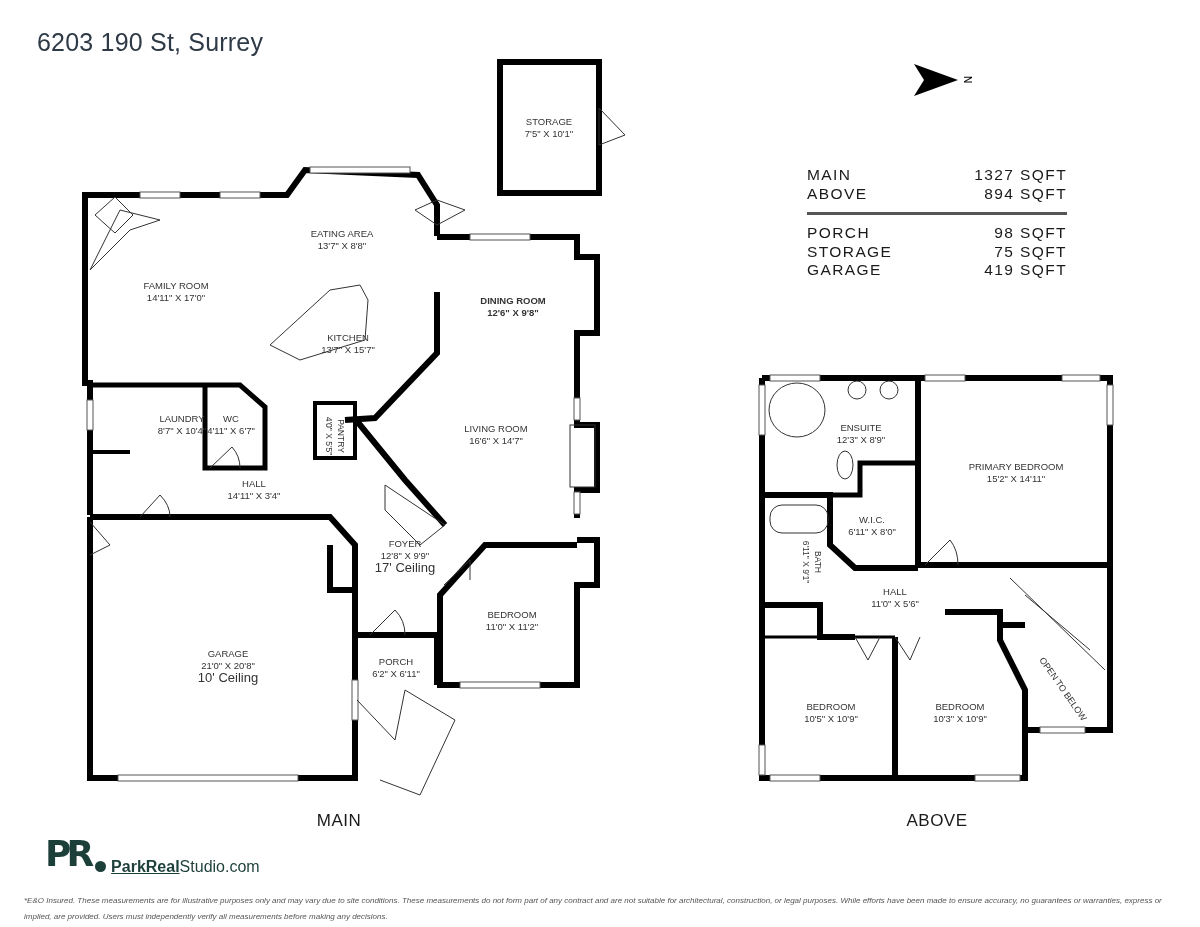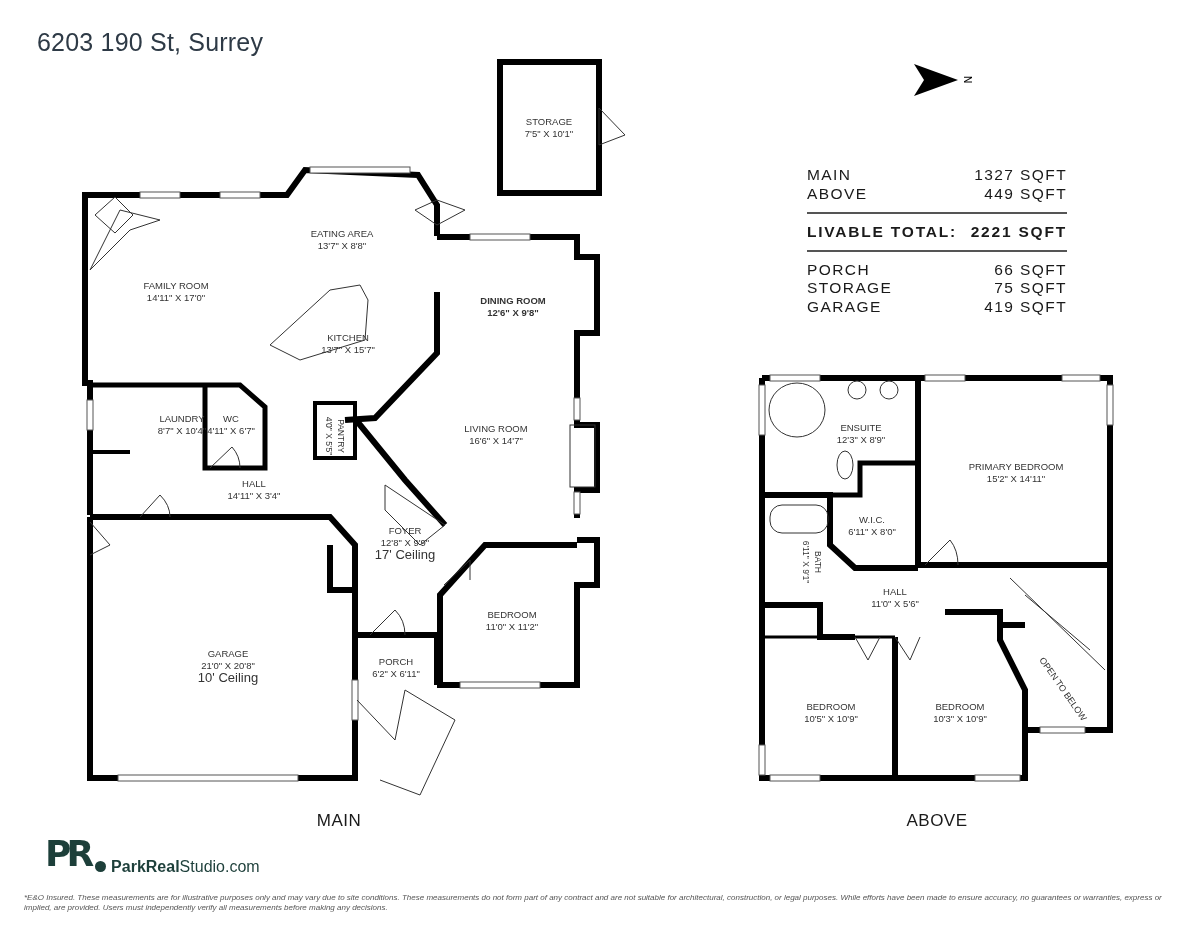--- a/index.html
+++ b/index.html
@@ -12,55 +12,51 @@
   .summary .rule{height:1.5px;background:#555;}
   .summary .gap{height:9px;}
   svg.plan{position:absolute;left:0;top:0;}
   .label{position:absolute;font-size:9.5px;color:#333;text-align:center;line-height:12px;transform:translateX(-50%);white-space:nowrap;}
   .label .sub{font-size:13px;}
   .floor-label{position:absolute;font-size:17px;color:#1a1a1a;transform:translateX(-50%);letter-spacing:0.5px;}
   .logo{position:absolute;left:45px;top:830px;display:flex;align-items:flex-end;}
   .logo .mark{font-family:"DejaVu Sans",sans-serif;font-weight:700;font-size:36px;color:#1d3f3a;line-height:48px;letter-spacing:-5px;}
   .logo .dot{width:11px;height:11px;border-radius:50%;background:#1d3f3a;margin:0 5px 6px 6px;}
   .logo .site{font-size:16px;color:#1d3f3a;margin-bottom:2px;}
-  .logo .site b{font-weight:700;}
-  .disclaimer{position:absolute;left:24px;top:893px;width:1160px;font-size:8px;font-style:italic;color:#555;line-height:10px;}
+  .logo .site b{font-weight:700;text-decoration:underline;}
+  .disclaimer{position:absolute;left:24px;top:893px;width:1160px;font-size:8px;font-style:italic;color:#555;line-height:16px;}
 </style>
 </head>
 <body>
 
 <div class="title">6203 190 St, Surrey</div>
 
 <div class="compass">
   <svg width="70" height="40" viewBox="0 0 70 40">
     <polygon points="2,2 46,18 2,34 12,18" fill="#000"></polygon>
     <text x="50" y="22" font-size="10" transform="rotate(90 55 19)" font-family="Liberation Sans, sans-serif">N</text>
   </svg>
 </div>
 
 <div class="summary">
   <div class="row">
     <span>MAIN</span>
     <span>1327 SQFT</span>
   </div>
   <div class="row">
     <span>ABOVE</span>
-    <span>449 SQFT</span>
+    <span>894 SQFT</span>
   </div>
   <div class="gap"></div>
   <div class="rule"></div>
-  <div class="row total">
-    <span>LIVABLE TOTAL:</span>
-    <span>2221 SQFT</span>
-  </div>
   <div class="rule"></div>
   <div class="gap"></div>
   <div class="row">
     <span>PORCH</span>
-    <span>66 SQFT</span>
+    <span>98 SQFT</span>
   </div>
   <div class="row">
     <span>STORAGE</span>
     <span>75 SQFT</span>
   </div>
   <div class="row">
     <span>GARAGE</span>
     <span>419 SQFT</span>
   </div>
 </div>
@@ -188,21 +184,21 @@
     <div>4'11" X 6'7"</div>
 </div>
 <div class="label" style="left:335px;top:424px;transform:translateX(-50%) rotate(90deg);font-size:8.5px;">
   <div>PANTRY</div>
     <div>4'0" X 5'5"</div>
 </div>
 <div class="label" style="left:254px;top:478px;">
   <div>HALL</div>
     <div>14'11" X 3'4"</div>
 </div>
-<div class="label" style="left:405px;top:525px;">
+<div class="label" style="left:405px;top:538px;">
   <div>FOYER</div>
     <div>12'8" X 9'9"</div>
     <div class="sub">17' Ceiling</div>
 </div>
 <div class="label" style="left:512px;top:609px;">
   <div>BEDROOM</div>
     <div>11'0" X 11'2"</div>
 </div>
 <div class="label" style="left:228px;top:648px;">
   <div>GARAGE</div>

